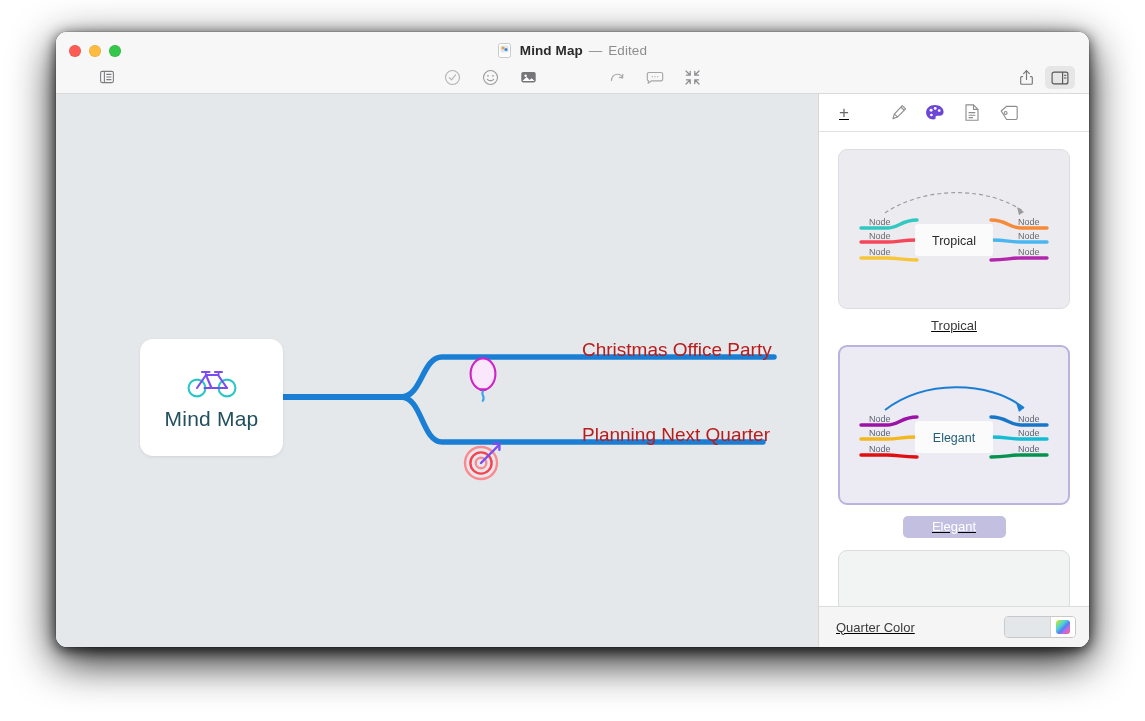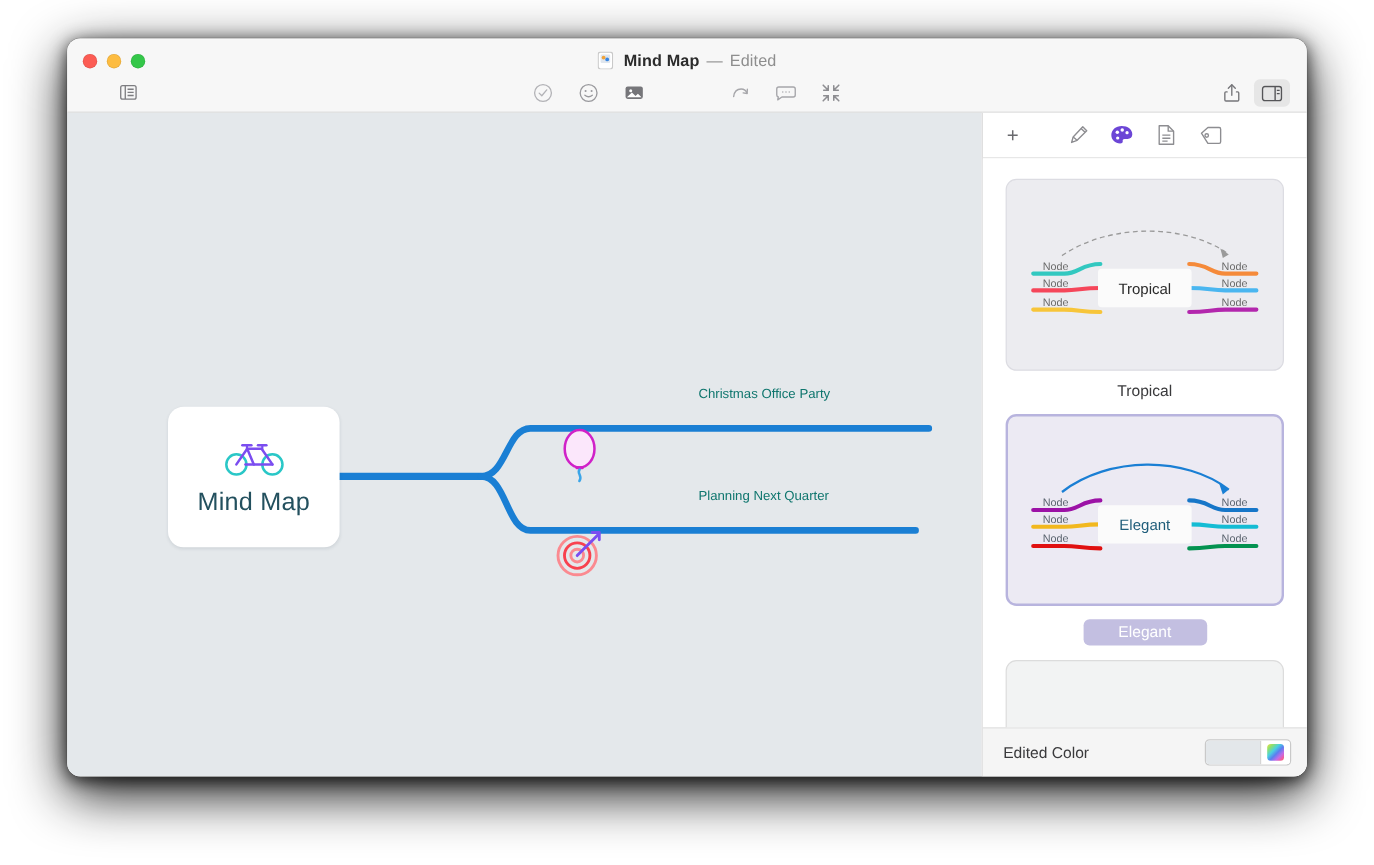--- a/index.html
+++ b/index.html
@@ -25,20 +25,21 @@
     left: 56px;
     top: 32px;
     width: 1033px;
     height: 615px;
     border-radius: 11px;
     background: #ffffff;
     overflow: hidden;
     box-shadow: 0 0 0 0.5px rgba(0,0,0,.18),
                 0 14px 44px rgba(0,0,0,.92),
                 0 3px 14px rgba(0,0,0,.75);
+    text-decoration: underline;
   }
 
   
   .titlebar {
     position: relative;
     height: 62px;
     background: #f7f7f7;
     border-bottom: 1px solid #dadada;
   }
 
@@ -181,23 +182,24 @@
     gap: 4px;
   }
   .root-node .label {
     font-size: 21px;
     color: #23505e;
     letter-spacing: .2px;
   }
 
   .branch-label {
     position: absolute;
-    font-size: 11px;
-    color: #0f766e;
+    font-size: 19px;
+    color: #b91c1c;
     white-space: nowrap;
+    margin-top: 16px;
   }
   .branch-label.b1 { left: 526px; top: 229px; }
   .branch-label.b2 { left: 526px; top: 314px; }
 
   .branch-icon { position: absolute; }
   .branch-icon.balloon { left: 409px; top: 261px; }
   .branch-icon.target  { left: 404px; top: 342px; }
 
   
   .sidebar {
@@ -598,21 +600,21 @@
             <div class="theme-card plain">
               <svg width="230" height="158" viewBox="0 0 230 158">
                 <path d="M46 100 C85 66, 150 66, 185 99" fill="none" stroke="#f2663c" stroke-width="2.6" stroke-dasharray="8 6" stroke-linecap="round"></path>
               </svg>
             </div>
           </div>
 
         </div>
 
         <div class="side-footer">
-          <span class="lbl">Edited Color</span>
+          <span class="lbl">Quarter Color</span>
           <div class="color-well">
             <div class="swatch"></div>
             <div class="picker">
               <span class="wheel"></span>
             </div>
           </div>
         </div>
 
       </div>
     </div>

